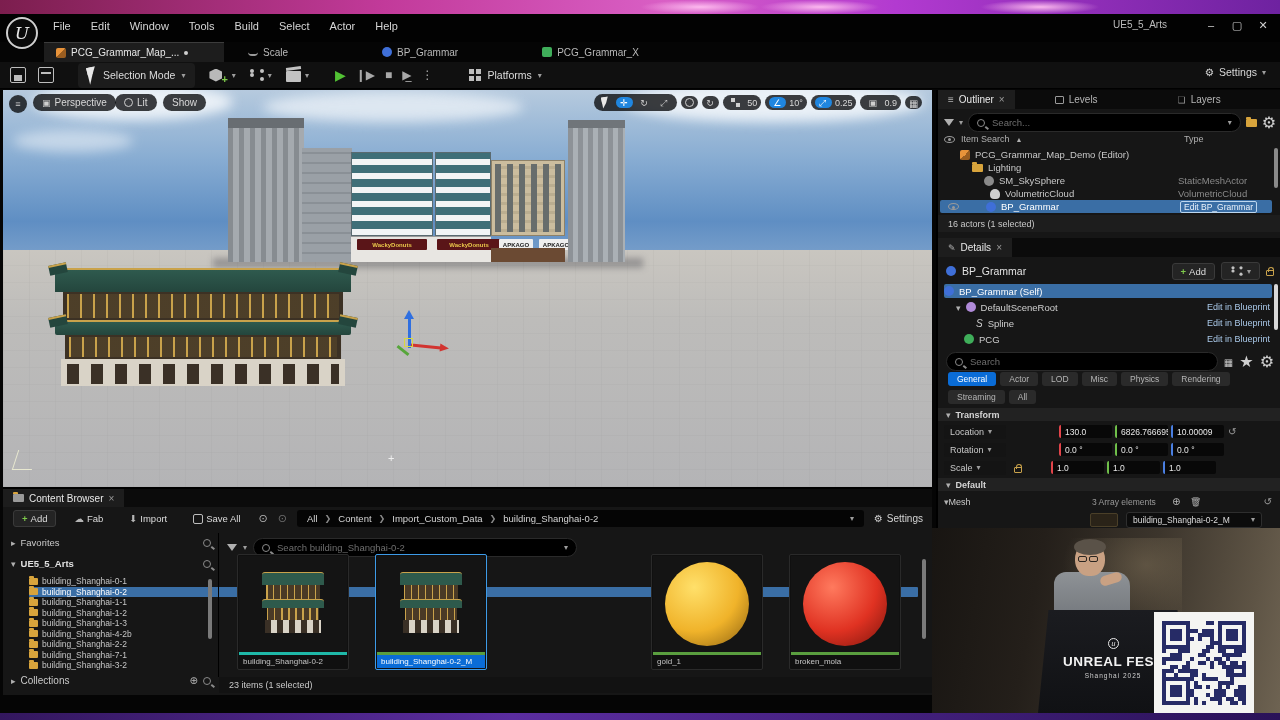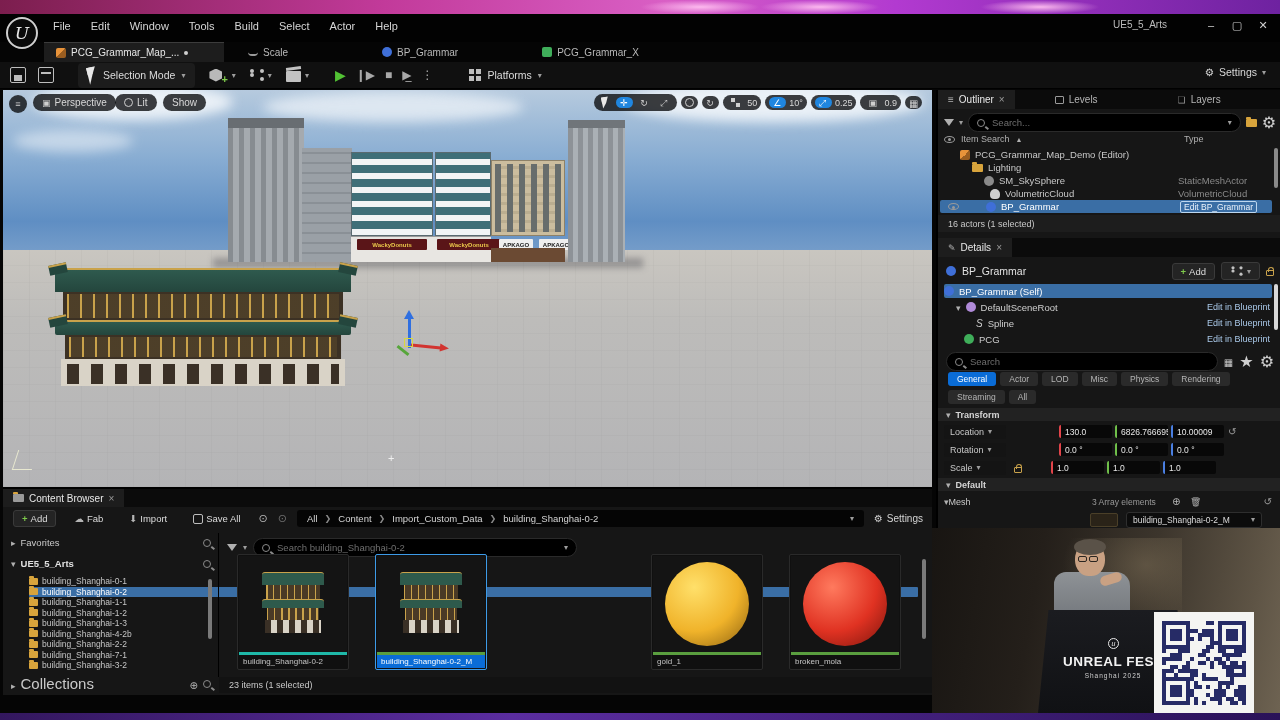--- a/index.html
+++ b/index.html
@@ -711,21 +711,21 @@
       </div>
     <div class="tree-row" style="top:160.5px" data-name="folder-row">
         <span class="i-folder" style="width:9px;height:7px"></span>
         <span>building_Shanghai-7-1</span>
       </div>
     <div class="tree-row" style="top:171px" data-name="folder-row">
         <span class="i-folder" style="width:9px;height:7px"></span>
         <span>building_Shanghai-3-2</span>
       </div>
     <div class="scrollv" style="left:205px;top:90px;height:60px;background:#7a7a7a" data-name="tree-scrollbar"></div>
-    <div style="position:absolute;left:8px;top:186px;display:flex;align-items:center;gap:5px;width:200px;color:#c9c9c9;font-size:15px">
+    <div style="position:absolute;left:8px;top:186px;display:flex;align-items:center;gap:5px;width:200px;color:#c9c9c9;font-size:10px">
       <span class="i-tri-r" data-name="expand-icon"></span>
       <span data-name="collections-section">Collections</span>
       <span style="flex:1"></span>
       <span class="i-plusC" data-name="add-collection-icon"></span>
       <span class="i-search" data-name="search-icon"></span>
     </div>
     <div style="position:absolute;left:215px;top:44px;bottom:18px;width:1px;background:#000"></div>
 
     <div style="position:absolute;left:224px;top:49px;display:flex;align-items:center;gap:6px;width:350px">
       <span class="i-funnel" data-name="filter-icon"></span>

